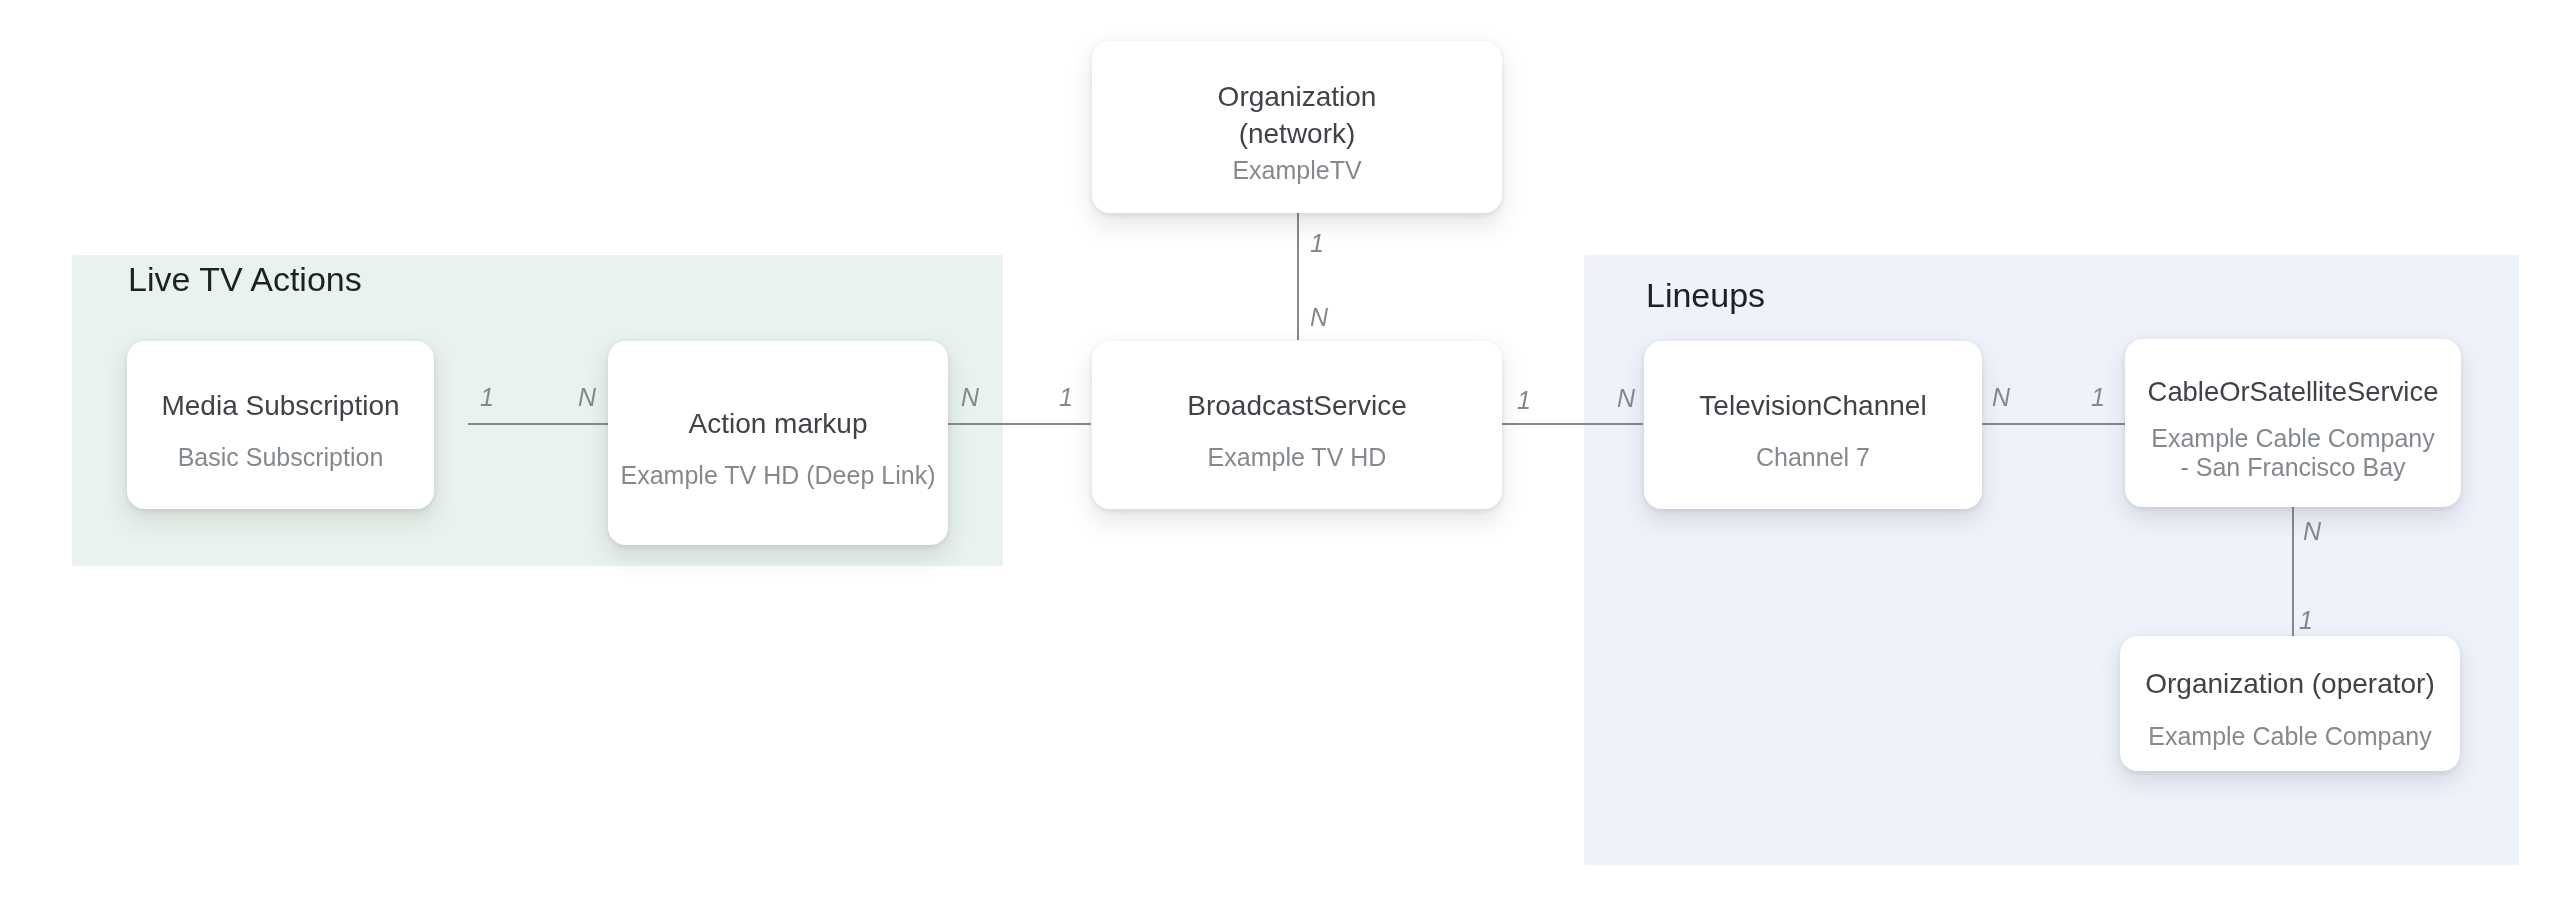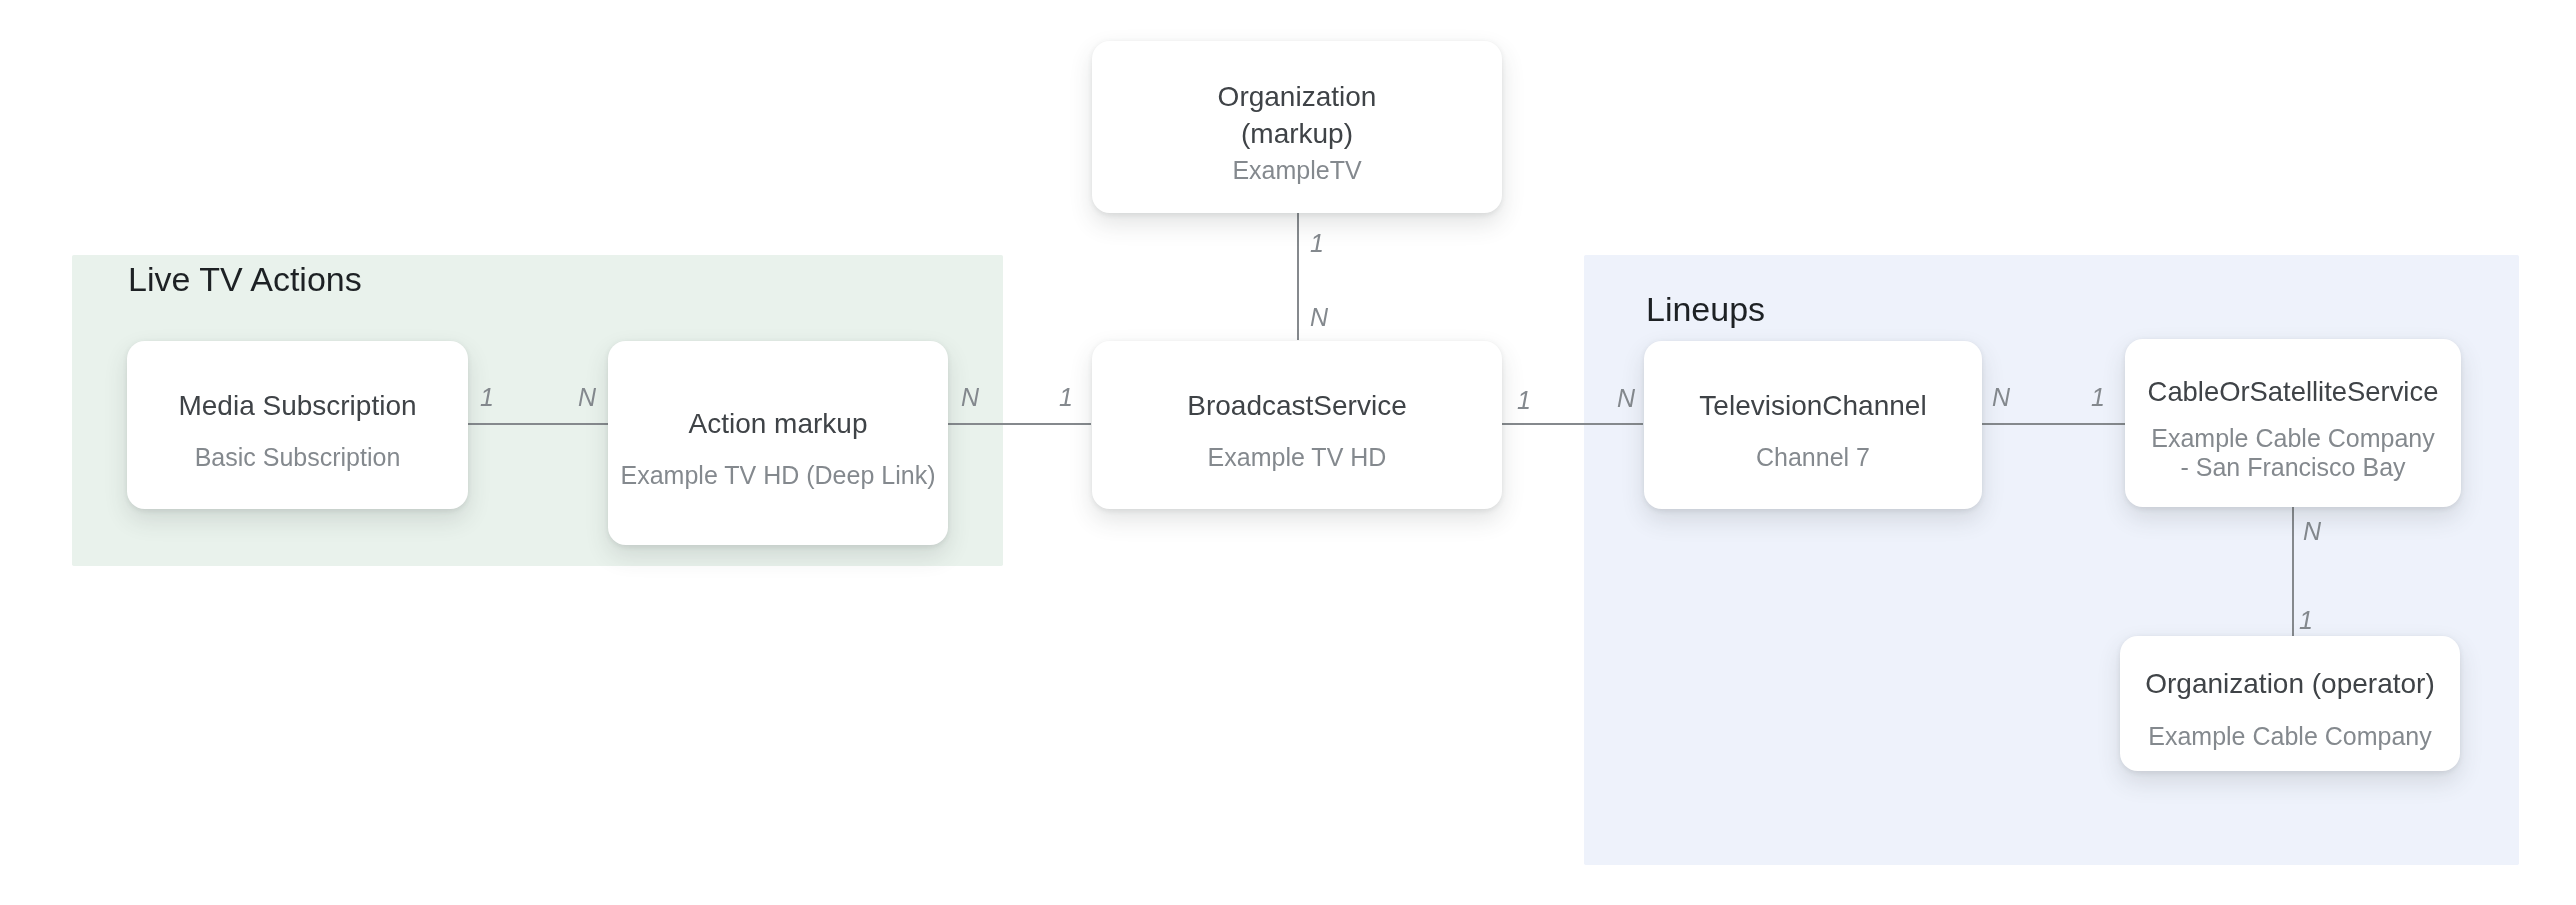--- a/index.html
+++ b/index.html
@@ -75,21 +75,21 @@
 </style>
 </head>
 <body>
 
 <div id="canvas" style="--green-bg: #e9f2ec; --blue-bg: #eef2fb; --node-bg: #ffffff; --line-color: #85898d; --title-color: #3f4347; --subtitle-color: #84898e; --heading-color: #1d2124; --card-color: #84898e; background: rgb(255, 255, 255);">
 
   <div class="region" style="left:72px; top:255px; width:931px; height:311px; background:var(--green-bg,#e9f2ec);"></div>
   <div class="region" style="left:1584px; top:255px; width:935px; height:610px; background:var(--blue-bg,#eef2fb);"></div>
 
   <div class="region-heading" style="left:128px; top:262px;">Live TV Actions</div>
-  <div class="region-heading" style="left:1646px; top:292px;">Lineups</div>
+  <div class="region-heading" style="left:1646px; top:278px;">Lineups</div>
 
   <div class="h-line" style="left:468px; top:423px; width:140px;"></div>
   <div class="h-line" style="left:947px; top:423px; width:144px;"></div>
   <div class="h-line" style="left:1501px; top:423px; width:142px;"></div>
   <div class="h-line" style="left:1982px; top:423px; width:143px;"></div>
   <div class="v-line" style="left:1297px; top:212px; height:128px;"></div>
   <div class="v-line" style="left:2292px; top:507px; height:129px;"></div>
 
   <span class="card" style="left:487px;  top:397px;">1</span>
   <span class="card" style="left:587px;  top:397px;">N</span>
@@ -100,26 +100,26 @@
   <span class="card" style="left:1524px; top:400px;">1</span>
   <span class="card" style="left:1626px; top:398px;">N</span>
   <span class="card" style="left:2001px; top:397px;">N</span>
   <span class="card" style="left:2098px; top:397px;">1</span>
   <span class="card" style="left:2312px; top:531px;">N</span>
   <span class="card" style="left:2306px; top:620px;">1</span>
 
   <div class="node" style="left:1092px; top:41px; width:410px; height:172px; gap:4px;">
     <div class="node-title">
       <span class="tline">Organization</span>
-      <span class="tline">(markup)</span>
+      <span class="tline">(network)</span>
     </div>
     <div class="node-sub">ExampleTV</div>
   </div>
 
-  <div class="node" style="left:127px; top:341px; width:341px; height:168px;">
+  <div class="node" style="left:127px; top:341px; width:307px; height:168px;">
     <div class="node-title">Media Subscription</div>
     <div class="node-sub">Basic Subscription</div>
   </div>
 
   <div class="node" style="left:608px; top:341px; width:340px; height:204px;">
     <div class="node-title">Action markup</div>
     <div class="node-sub">Example TV HD (Deep Link)</div>
   </div>
 
   <div class="node" style="left:1092px; top:341px; width:410px; height:168px;">

